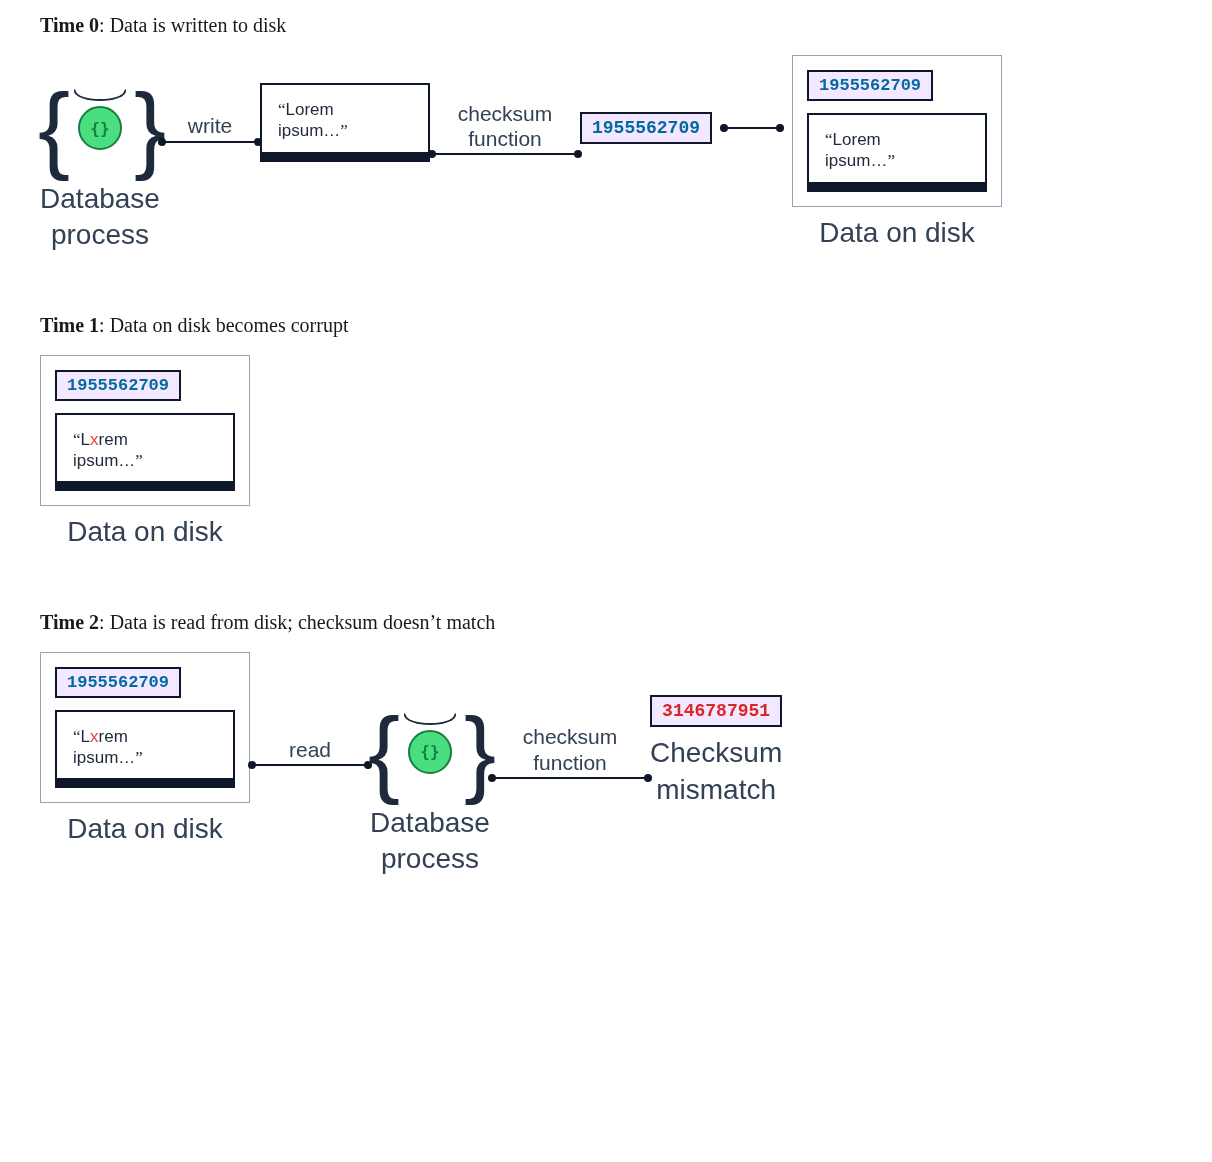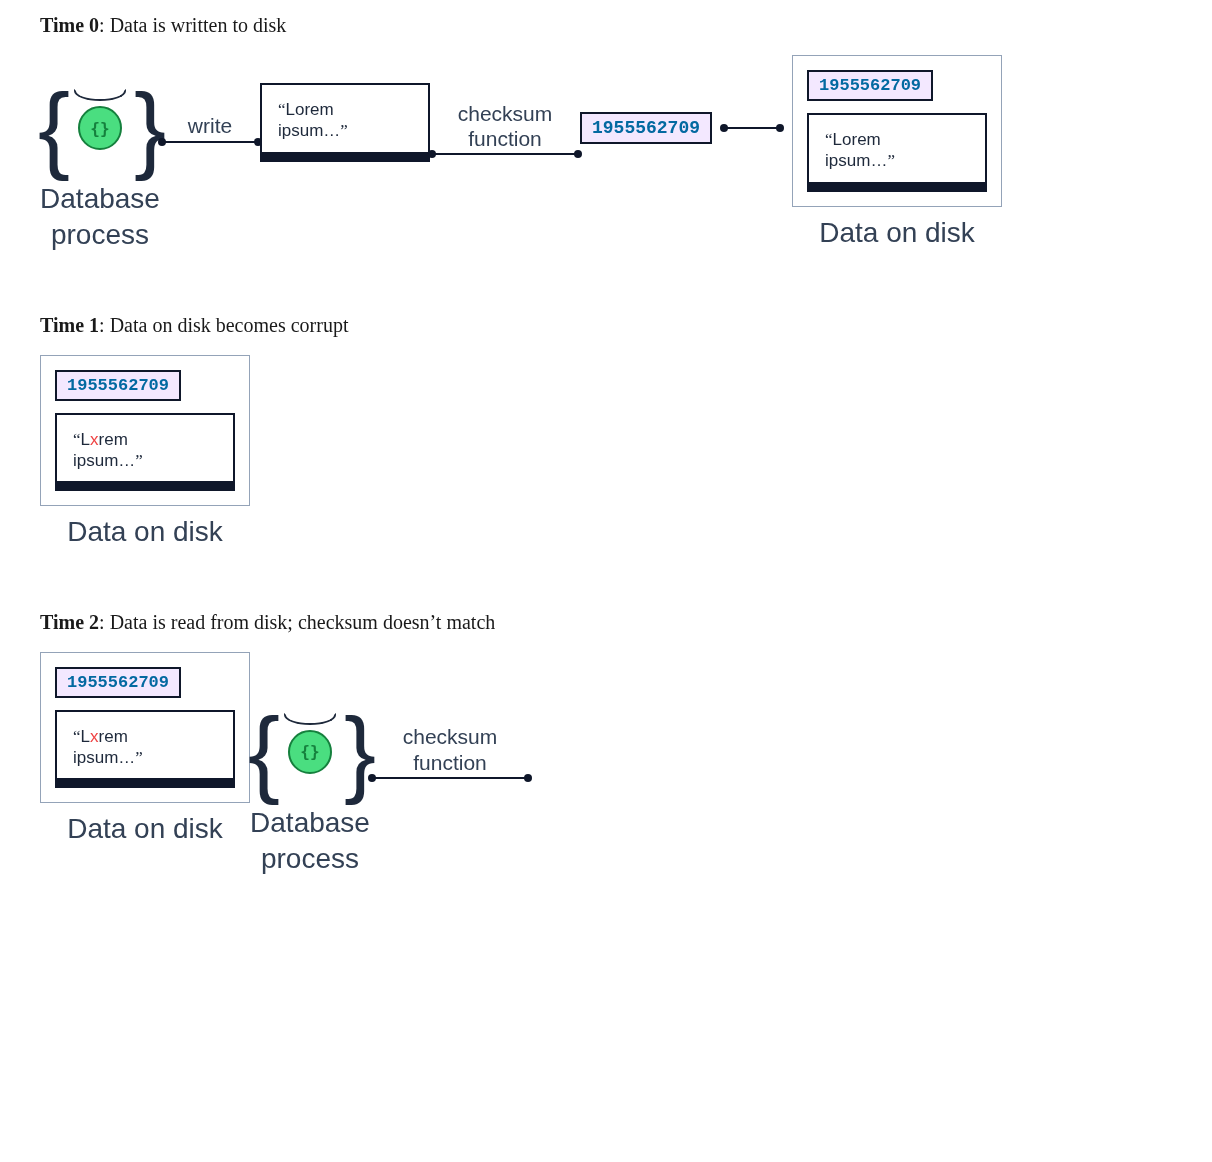--- a/index.html
+++ b/index.html
@@ -249,31 +249,40 @@
       <div class="chip-row"><div class="chip">1955562709</div></div>
       <div class="page">
         <div class="txt"><span class="q">“</span><span>L</span><span class="bad">x</span><span>rem</span></div>
         <div class="txt"><span>ipsum…</span><span class="q">”</span></div>
         <div class="bar"></div>
       </div>
     </div>
     <div class="caption">Data on disk</div>
   </div>
 
+  <div class="connector valign" style="width:120px;height:200px;justify-content:center;">
+    <div class="label">read</div>
+    <div class="line"></div>
+  </div>
 
   <div class="node" style="margin-top:55px;">
     <div class="db-icon">
       <span class="braces">{<span style="width:20px;display:inline-block"></span>}</span>
       <div class="lid"></div>
       <div class="core">{}</div>
     </div>
     <div class="caption" style="white-space:pre;">Database
 process</div>
   </div>
 
   <div class="connector valign" style="width:160px;height:200px;justify-content:center;">
     <div class="label">checksum
 function</div>
     <div class="line"></div>
   </div>
 
+  <div class="node valign" style="height:200px;justify-content:center;">
+    <div class="chip red">3146787951</div>
+    <div class="caption" style="white-space:pre;">Checksum
+mismatch</div>
+  </div>
 
 </div>
 
 </body></html>

